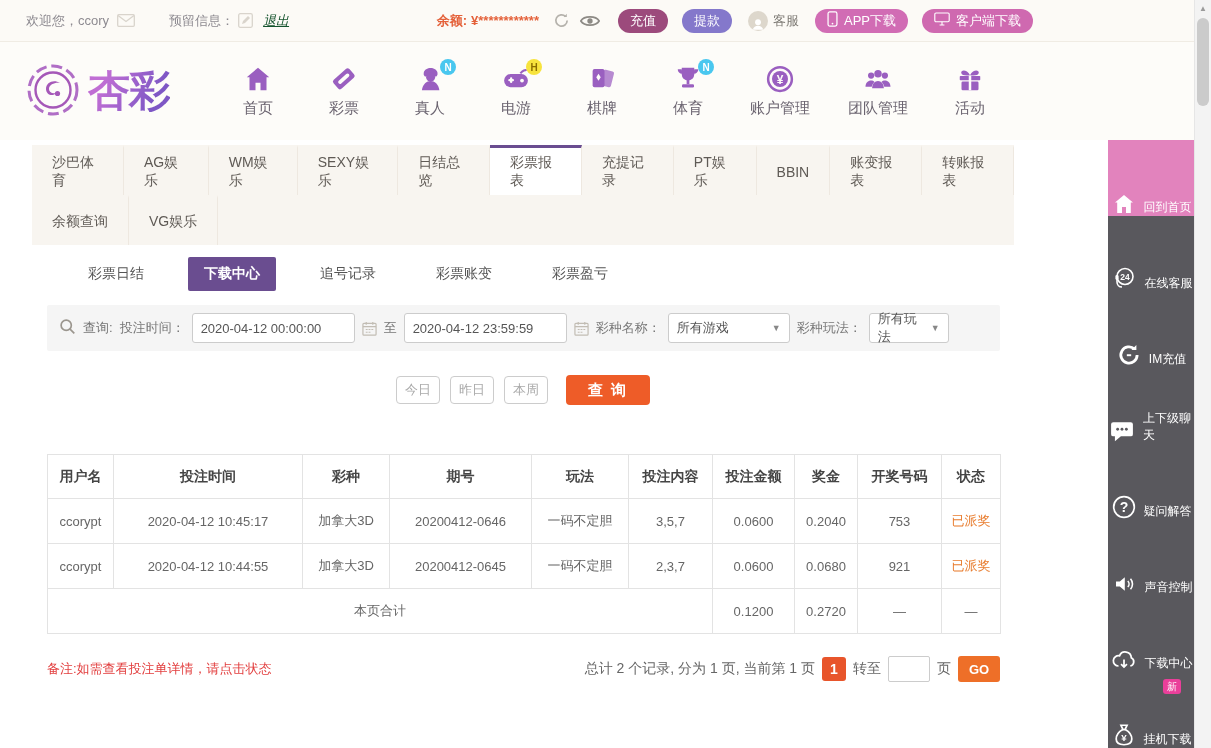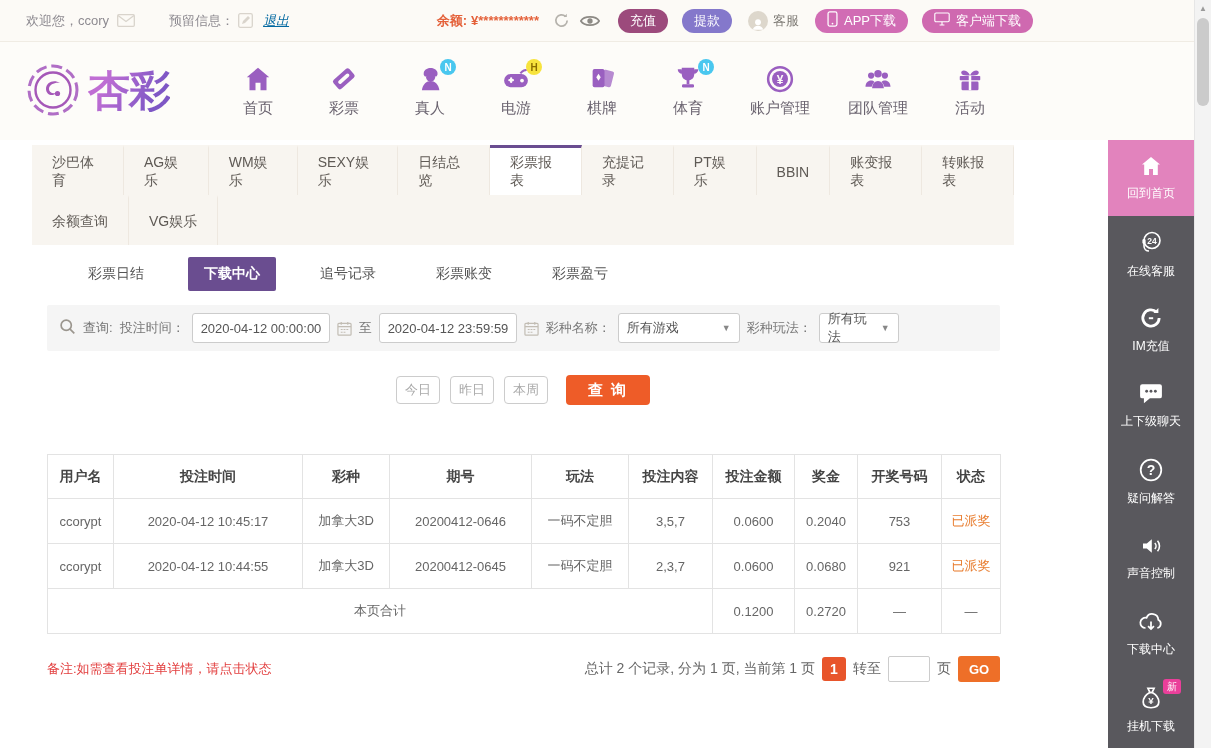--- a/index.html
+++ b/index.html
@@ -2,21 +2,21 @@
 <html><head>
 <meta charset="utf-8">
 <style>
   *{margin:0;padding:0;box-sizing:border-box}
   html,body{width:1211px;height:748px;overflow:hidden}
   body{font-family:"Liberation Sans","DejaVu Sans",sans-serif;background:#fff;color:#666;position:relative;font-size:13px}
 
   
   .topbar{height:42px;background:#fcfaf6;border-bottom:1px solid #f0ece4;display:flex;align-items:center;padding-left:26px;color:#8d8a90}
   .welcome{color:#8d8a90}
-  .logout{font-style:italic;text-decoration:underline;color:#0369a1;margin-left:10px;cursor:pointer}
+  .logout{font-style:italic;text-decoration:underline;color:#14532d;margin-left:10px;cursor:pointer}
   .reserved{margin-left:34px}
   .balance{margin-left:auto;color:#e4613a;font-weight:bold;display:flex;align-items:center;gap:4px}
   .tb-icons{display:flex;align-items:center;gap:10px;margin-left:14px;color:#a9a49c}
   .tb-btn{height:20px;border-radius:12px;color:#fff;display:flex;align-items:center;justify-content:center;padding:12px 12px;cursor:pointer;font-size:13px;gap:6px}
   .btn-deposit{background:#9c4a7c;margin-left:18px}
   .btn-withdraw{background:#8478cb;margin-left:14px}
   .tb-service{display:flex;align-items:center;gap:5px;margin-left:16px;color:#7d7a74;cursor:pointer}
   .service-avatar{width:20px;height:20px;border-radius:50%;background:#ddd7cc;display:flex;align-items:flex-end;justify-content:center;overflow:hidden}
   .btn-app{background:#d16cb4;margin-left:16px}
   .btn-client{background:#cf69b0;margin-left:14px;margin-right:178px}
@@ -44,21 +44,21 @@
   .tab.active{background:#fff;border-top:3px solid #6a4d90;border-right:1px solid #eee8e0}
 
   .subtabs{display:flex;gap:28px;margin:12px 0 0 40px;align-items:center}
   .subtab{padding:8px 16px;font-size:14px;color:#555;cursor:pointer;border-radius:2px}
   .subtab.active{background:#6a4d90;color:#fff;font-weight:bold}
 
   
   .searchbar{margin:14px 0 0 15px;width:953px;height:46px;background:#f5f5f5;display:flex;align-items:center;padding:0 12px;gap:7px;color:#777;border-radius:2px}
   .searchbar label{white-space:nowrap}
   .txt-input{height:30px;border:1px solid #ccc;border-radius:3px;background:#fff;padding:0 8px;font-size:13px;color:#555;font-family:inherit}
-  .date-input{width:138px}
+  .date-input{width:163px}
   .fake-select{height:30px;border:1px solid #ccc;border-radius:3px;background:#fff;display:flex;align-items:center;justify-content:space-between;padding:0 8px;color:#555;cursor:pointer}
   .sel-game{width:122px}
   .sel-play{width:80px}
   .caret{font-size:9px;color:#888;margin-left:6px}
 
   
   .btnrow{margin-top:24px;display:flex;justify-content:center;align-items:center;gap:10px}
   .ghost-btn{width:44px;height:28px;border:1px solid #ccc;border-radius:4px;background:#fff;color:#aaa;font-size:13px;display:flex;align-items:center;justify-content:center;cursor:pointer}
   .query-btn{width:84px;height:30px;background:#ee5c28;border-radius:4px;color:#fff;font-size:15px;font-weight:bold;display:flex;align-items:center;justify-content:center;cursor:pointer;margin-left:8px;letter-spacing:2px}
 
@@ -72,21 +72,21 @@
   
   .footer{margin:22px 16px 0 15px;width:953px;display:flex;align-items:center}
   .note{color:#e23d3d;font-size:13px}
   .pager{margin-left:auto;display:flex;align-items:center;gap:7px;color:#666;font-size:14px}
   .page-box{width:24px;height:24px;background:#e8552b;color:#fff;border-radius:3px;display:flex;align-items:center;justify-content:center;font-weight:bold;cursor:pointer}
   .page-input{width:42px;height:26px;border:1px solid #ccc;border-radius:2px;background:#fff}
   .go-btn{width:42px;height:26px;background:#ee6f28;border-radius:3px;color:#fff;font-weight:bold;font-size:13px;display:flex;align-items:center;justify-content:center;cursor:pointer}
 
   
   .sidebar{position:absolute;right:17px;top:140px;bottom:0;width:86px;background:#59585d;display:flex;flex-direction:column}
-  .side-item{height:76px;display:flex;flex-direction:column;align-items:center;justify-content:center;gap:7px;color:#fff;font-size:12px;cursor:pointer;position:relative}
+  .side-item{height:76px;display:flex;flex-direction:row;align-items:flex-end;justify-content:center;gap:7px;color:#fff;font-size:12px;cursor:pointer;position:relative}
   .side-item.active{background:#e283bd}
   .side-item svg{display:block}
   .new-badge{position:absolute;top:7px;right:13px;background:#ea3f9a;color:#fff;font-size:10px;padding:1px 4px;border-radius:3px;line-height:1.3}
 
   
   .scrollbar{position:absolute;right:0;top:0;width:17px;height:748px;background:#f3f3f3;border-left:1px solid #e6e6e6}
   .scroll-up{height:16px;display:flex;align-items:center;justify-content:center;color:#9a9a9a;font-size:8px;cursor:pointer}
   .scroll-thumb{position:absolute;top:18px;left:2px;width:12px;height:88px;background:#cbcbcb;border-radius:6px;cursor:pointer}
 
   .icon-btn{cursor:pointer;display:flex;align-items:center}

